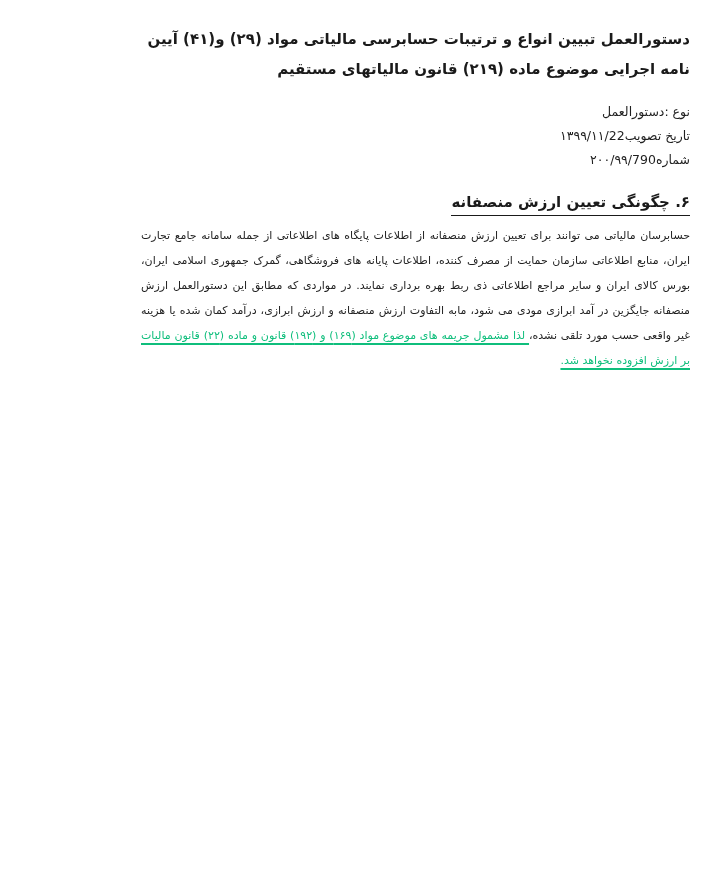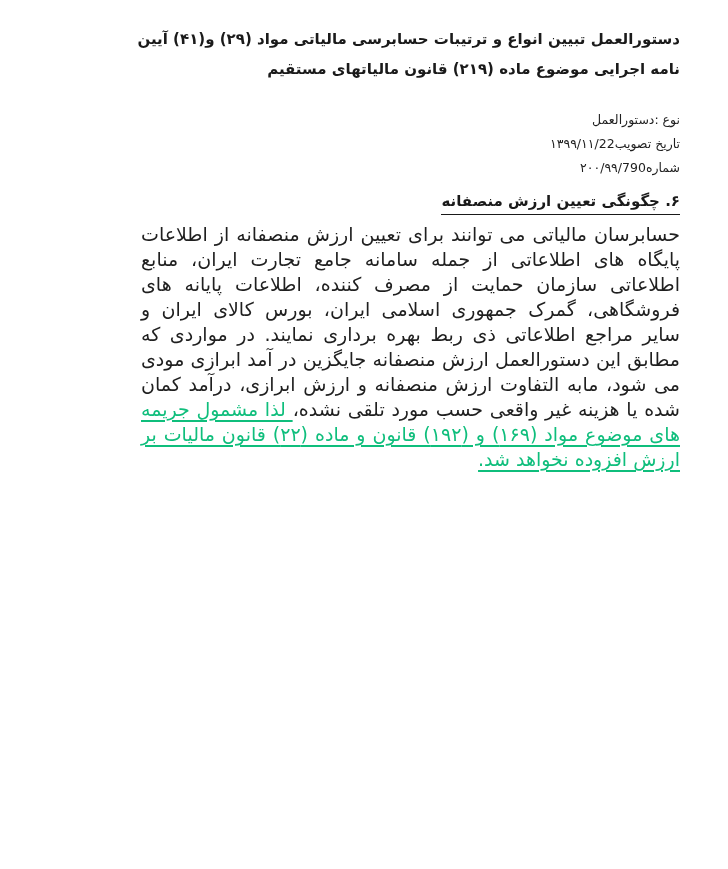--- a/index.html
+++ b/index.html
@@ -7,55 +7,55 @@
     padding: 0;
     background: #ffffff;
   }
   .page {
     width: 639px;
     height: 869px;
     background: #ffffff;
     position: relative;
     overflow: hidden;
     box-sizing: border-box;
-    padding: 24px 48px 0 38px;
+    padding: 24px 38px 0 38px;
     direction: rtl;
     font-family: "DejaVu Sans", sans-serif;
     color: #1f1f1f;
   }
   .title {
     margin: 0;
     font-size: 15px;
     font-weight: bold;
     line-height: 30px;
     text-align: right;
     color: #1a1a1a;
   }
   .meta {
-    margin-top: 24px;
+    margin-top: 16px;
     font-size: 12.5px;
     line-height: 24px;
     text-align: right;
     color: #1f1f1f;
   }
   .heading-row {
-    margin-top: 11px;
+    margin-top: 20px;
     line-height: 20px;
   }
   .heading {
     display: inline-block;
     font-size: 15px;
     font-weight: bold;
     color: #1a1a1a;
     padding-bottom: 3px;
     border-bottom: 1.6px solid #1a1a1a;
   }
   .body {
     margin: 7px 0 0 14px;
-    font-size: 19px;
+    font-size: 11px;
     line-height: 25px;
     text-align: justify;
     color: #1f1f1f;
   }
   .highlight {
     color: #0fbe7c;
     text-decoration: underline;
     text-decoration-thickness: 1.5px;
     text-underline-offset: 4px;
   }

